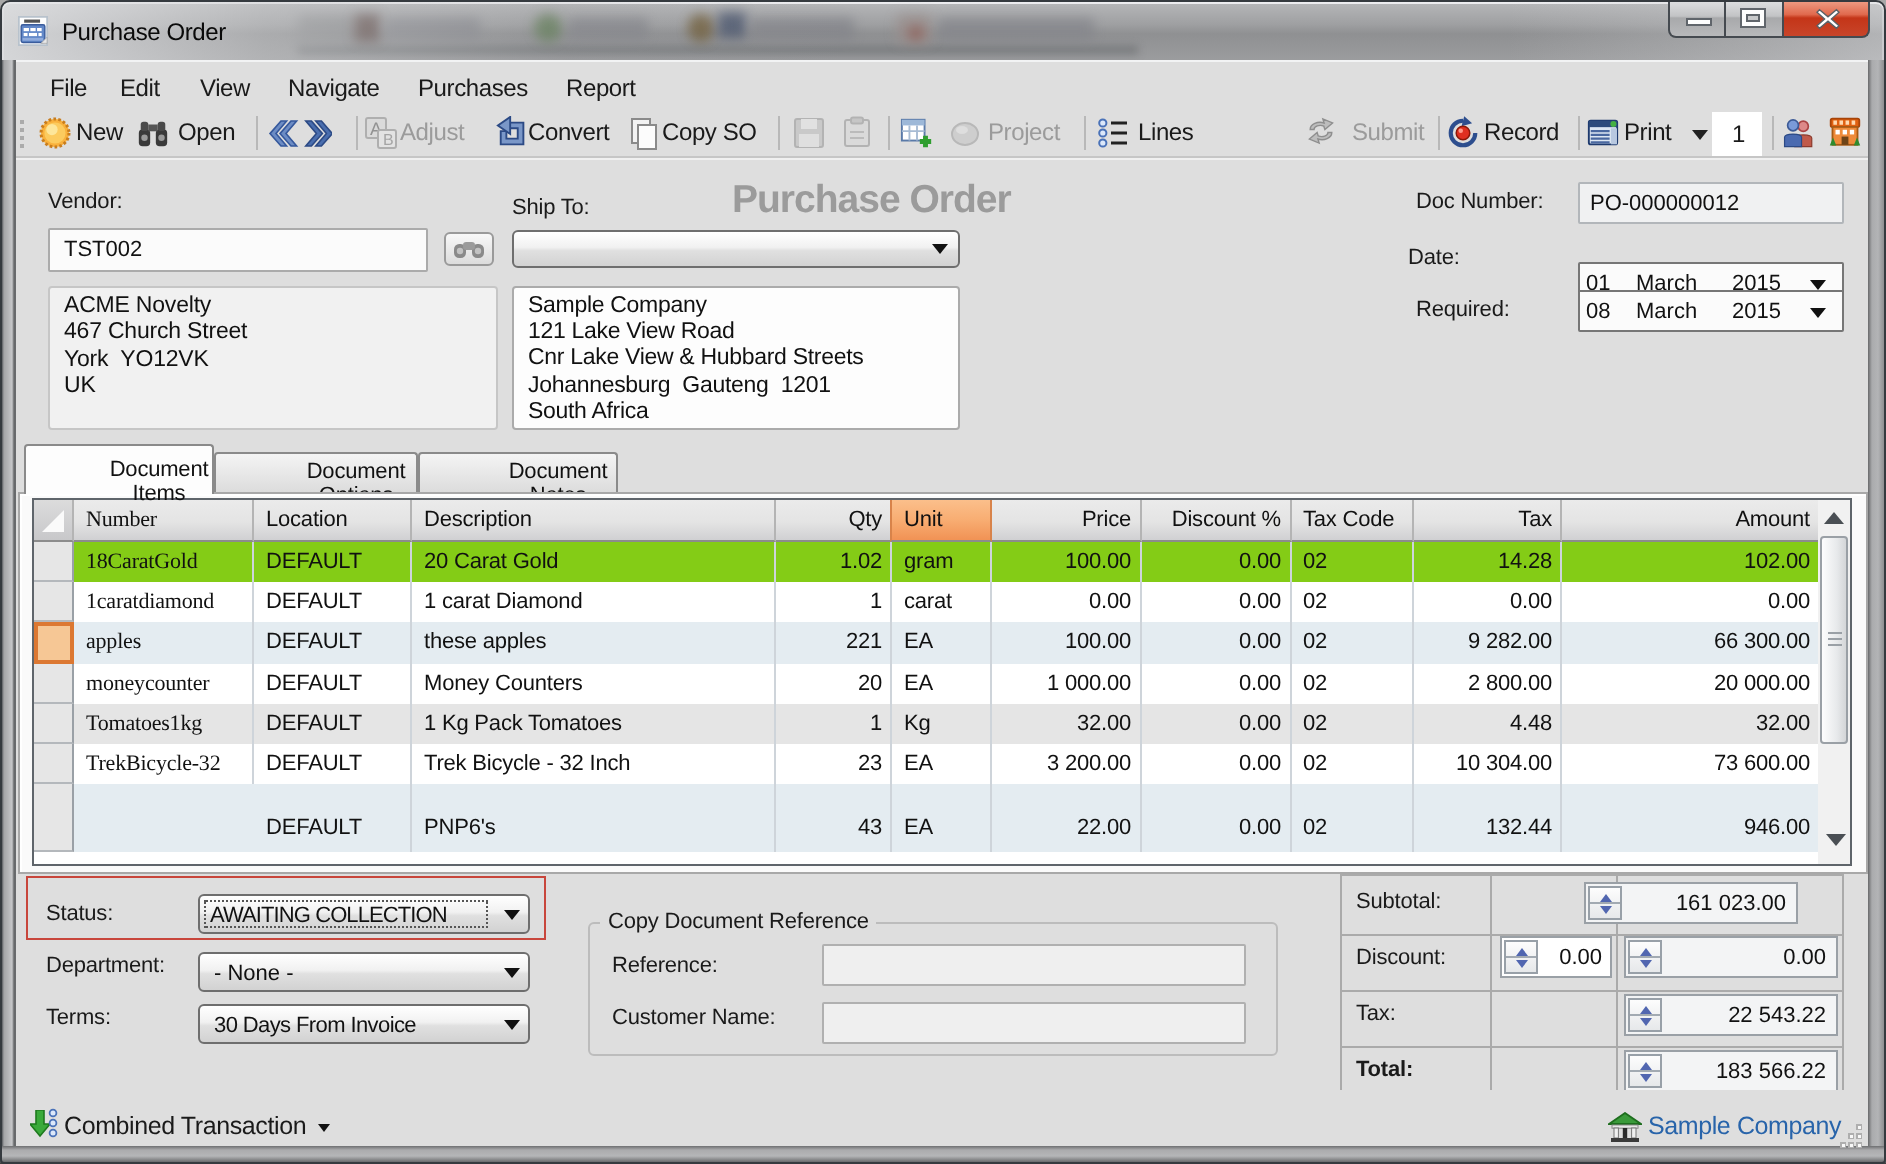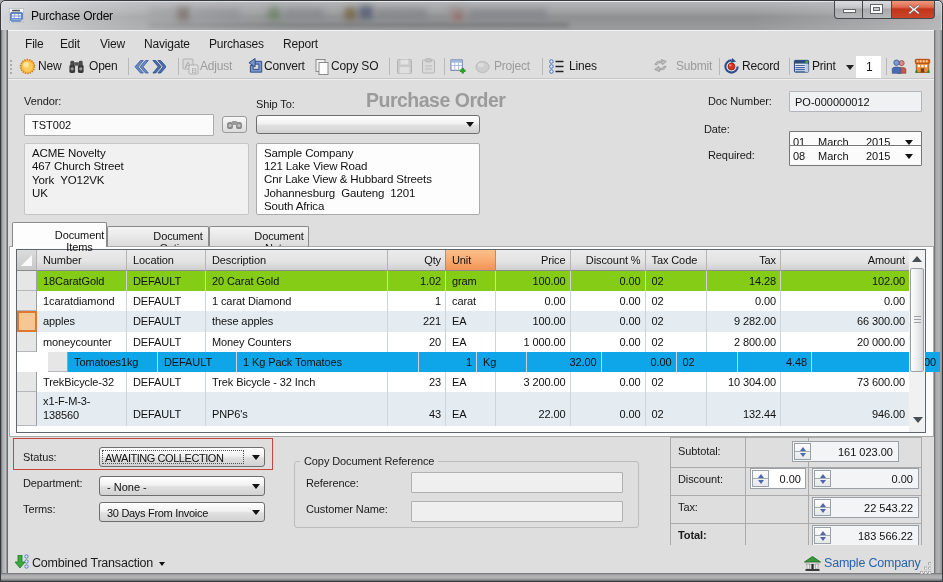--- a/index.html
+++ b/index.html
@@ -42,21 +42,21 @@
   .disfield { position:absolute; background:#f0f1f2; border:1px solid #b2b6ba; border-radius:1px; font-size:11px; color:#111; }
   
   .tab { position:absolute; font-size:11px; color:#111; border:1px solid #8a8a8a; border-bottom:none; border-radius:2px 2px 0 0; text-align:center; letter-spacing:-0.1px;padding-left:40px; }
   
   #gridwrap { position:absolute; left:9px; top:246px; width:925px; height:191px; background:#fafafa; border:1px solid #a8a8a8; box-shadow:inset 1px 1px 0 #ffffff; }
   #grid { position:absolute; left:16px; top:249px; width:910px; height:184px; background:#fff; border:1px solid #5f656b; }
   .grow { position:absolute; left:0; width:892px; }
   .gc { position:absolute; top:0; height:100%; border-right:1px solid #ced4da; font-size:11px; color:#111; padding:4px 4px 0 6px; letter-spacing:-0.1px; white-space:nowrap; overflow:hidden; }
   .gr { text-align:right; padding-right:4px; }
   .hc { position:absolute; top:0; height:21px; background:linear-gradient(180deg,#ebebeb 0%,#e4e4e4 55%,#d0d0d2 100%); border-right:1px solid #b4b4b4; border-bottom:1px solid #8c8c8c; font-size:11px; color:#111; padding:4px 4px 0 6px; letter-spacing:-0.1px; white-space:nowrap; }
-  .k1 { left:20px; width:90px; } .k2 { left:110px; width:79px; } .k3 { left:189px; width:181.5px; }
+  .k1 { left:20px; width:90px;font-family:Liberation Serif, serif; } .k2 { left:110px; width:79px; } .k3 { left:189px; width:181.5px; }
   .k4 { left:370.5px; width:58.5px; } .k5 { left:429px; width:50px; } .k6 { left:479px; width:74.5px; }
   .k7 { left:553.5px; width:75px; } .k8 { left:628.5px; width:61.5px; } .k9 { left:690px; width:74px; }
   .k10 { left:764px; width:128px; }
   .selc { position:absolute; left:0; top:0; width:20px; height:100%; background:#e6e6e6; border-right:1px solid #9aa0a6; border-bottom:1px solid #b4b8bc; }
   
   .gbox { position:absolute; border:1px solid #bcbcbc; border-radius:3px; }
   .spin { position:absolute; width:17px; border:1px solid #98a0a8; background:linear-gradient(180deg,rgba(0,0,0,0) 7px, #a2aab2 7px, #a2aab2 8px, rgba(0,0,0,0) 8px),linear-gradient(180deg,#fdfdfd,#e6e8ea); }
   .spin:before, .spin:after { content:""; position:absolute; left:50%; transform:translateX(-50%); width:0; height:0; border-left:3.5px solid transparent; border-right:3.5px solid transparent; }
   .spin:before { top:2.5px; border-left:3.5px solid transparent; border-right:3.5px solid transparent; border-bottom:4px solid #5166b0; }
   .spin:after { bottom:2.5px; border-left:3.5px solid transparent; border-right:3.5px solid transparent; border-top:4px solid #5166b0; }
@@ -367,21 +367,21 @@
       <div class="gc k2">DEFAULT</div>
       <div class="gc k3">Money Counters</div>
       <div class="gc k4 gr">20</div>
       <div class="gc k5">EA</div>
       <div class="gc k6 gr">1 000.00</div>
       <div class="gc k7 gr">0.00</div>
       <div class="gc k8">02</div>
       <div class="gc k9 gr">2 800.00</div>
       <div class="gc k10 gr" style="border-right:none;">20 000.00</div>
   </div>
-  <div class="grow" style="top:101.8px;height:20.2px;background:#0ea5e9;margin-left:31px;">
+  <div class="grow" style="top:101.8px;height:20.2px;background:#e5e5e5;">
     <div class="selc"></div>
     <div class="gc k1">Tomatoes1kg</div>
       <div class="gc k2">DEFAULT</div>
       <div class="gc k3">1 Kg Pack Tomatoes</div>
       <div class="gc k4 gr">1</div>
       <div class="gc k5">Kg</div>
       <div class="gc k6 gr">32.00</div>
       <div class="gc k7 gr">0.00</div>
       <div class="gc k8">02</div>
       <div class="gc k9 gr">4.48</div>
@@ -395,21 +395,20 @@
       <div class="gc k4 gr">23</div>
       <div class="gc k5">EA</div>
       <div class="gc k6 gr">3 200.00</div>
       <div class="gc k7 gr">0.00</div>
       <div class="gc k8">02</div>
       <div class="gc k9 gr">10 304.00</div>
       <div class="gc k10 gr" style="border-right:none;">73 600.00</div>
   </div>
   <div class="grow" style="top:142.2px;height:33.7px;background:#e4ecf1;">
     <div class="selc"></div>
-    <div class="gc k1" style="white-space:normal;line-height:13.5px;padding-top:3px;">x1-F-M-3-138560</div>
       <div class="gc k2" style="padding-top:16px;">DEFAULT</div>
       <div class="gc k3" style="padding-top:16px;">PNP6's</div>
       <div class="gc k4 gr" style="padding-top:16px;">43</div>
       <div class="gc k5" style="padding-top:16px;">EA</div>
       <div class="gc k6 gr" style="padding-top:16px;">22.00</div>
       <div class="gc k7 gr" style="padding-top:16px;">0.00</div>
       <div class="gc k8" style="padding-top:16px;">02</div>
       <div class="gc k9 gr" style="padding-top:16px;">132.44</div>
       <div class="gc k10 gr" style="border-right:none;padding-top:16px;">946.00</div>
   </div>

